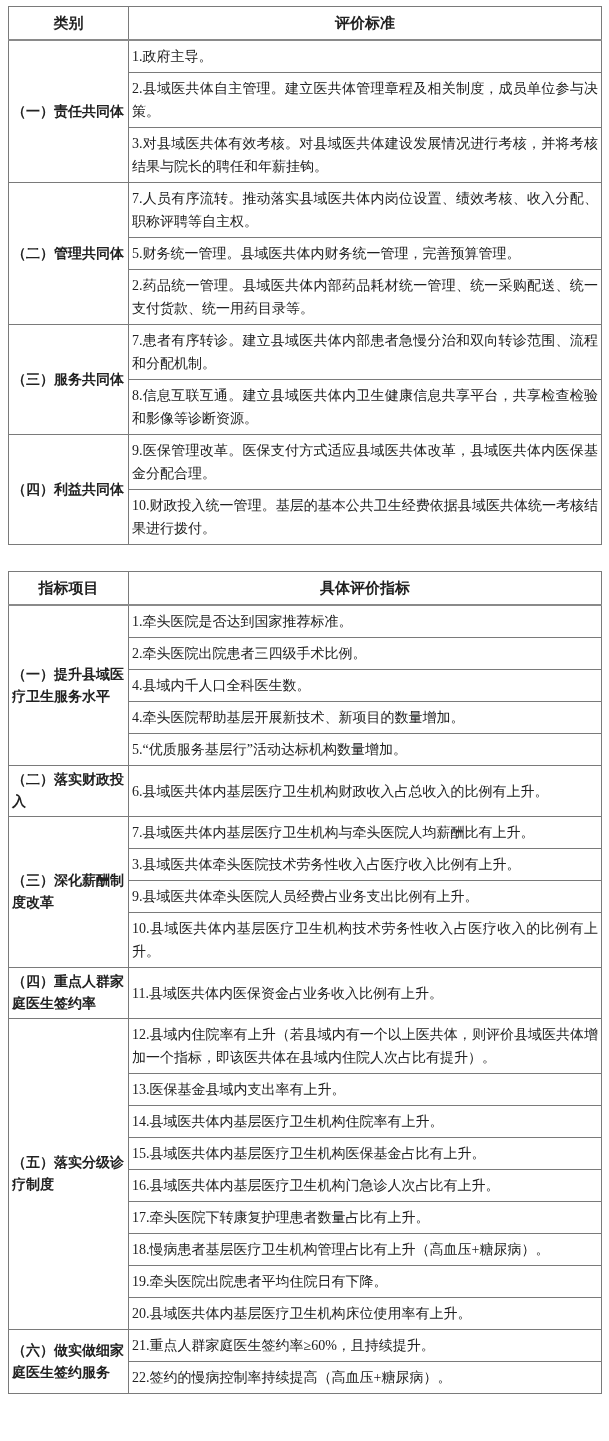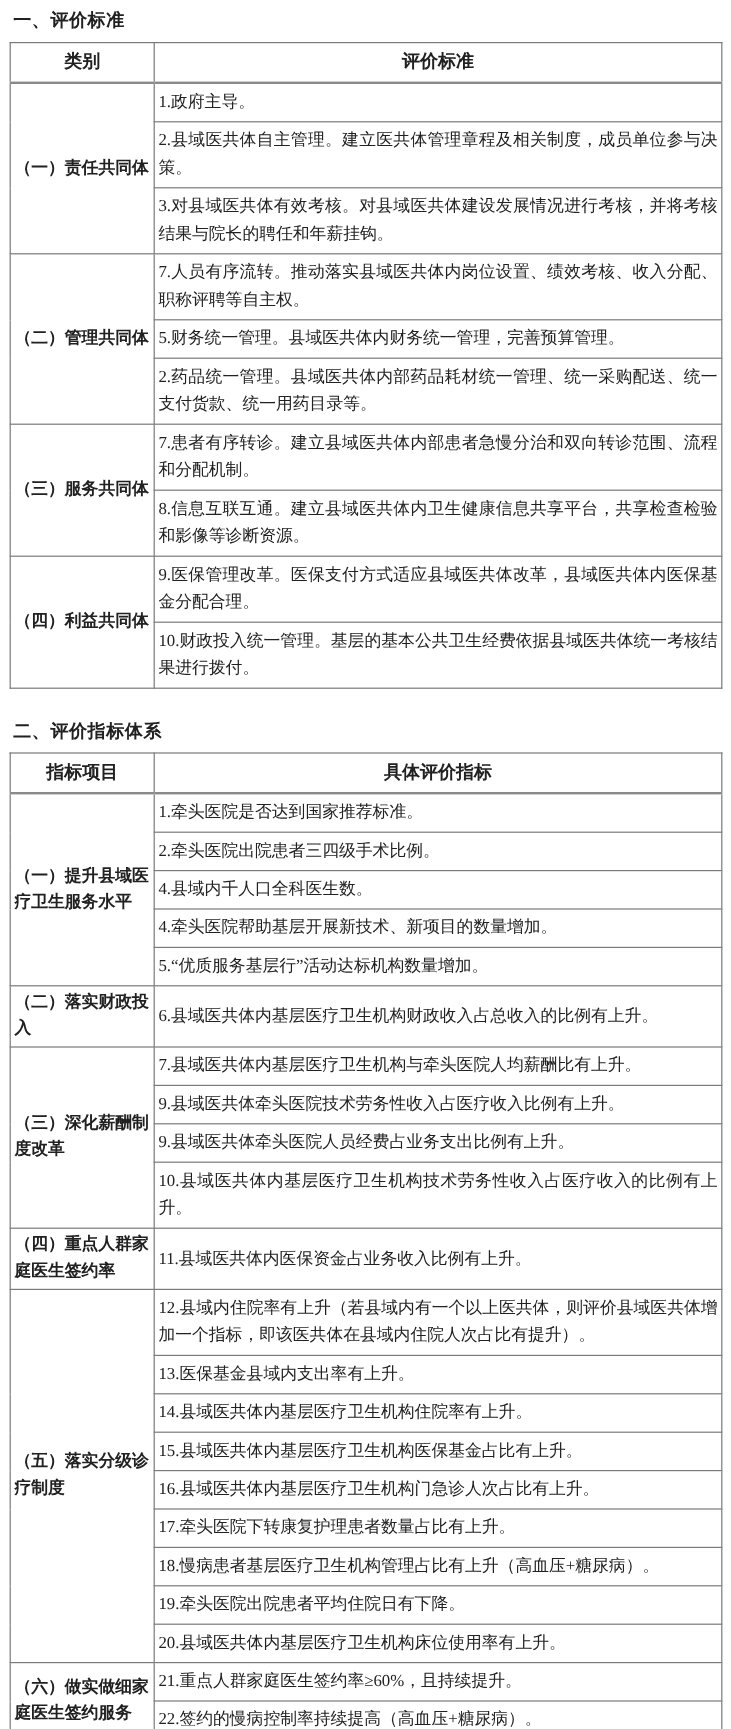--- a/index.html
+++ b/index.html
@@ -61,21 +61,20 @@
     padding: 4px 3px 4px 3px;
     border-radius: 16px;
   }
 </style>
 </head>
 <body>
 
 <div class="page">
 
   <section class="section-1">
-    <h2 class="sec-title">一、评价标准</h2>
     <table class="doc-table">
         <colgroup>
           <col class="c1">
           <col class="c2">
         </colgroup>
         <thead>
           <tr>
             <th>类别</th>
             <th>评价标准</th>
           </tr>
@@ -113,21 +112,20 @@
             <td class="item">9.医保管理改革。医保支付方式适应县域医共体改革，县域医共体内医保基金分配合理。</td>
           </tr>
           <tr>
             <td class="item">10.财政投入统一管理。基层的基本公共卫生经费依据县域医共体统一考核结果进行拨付。</td>
           </tr>
         </tbody>
       </table>
   </section>
 
   <section class="section-2">
-    <h2 class="sec-title">二、评价指标体系</h2>
     <table class="doc-table">
         <colgroup>
           <col class="c1">
           <col class="c2">
         </colgroup>
         <thead>
           <tr>
             <th>指标项目</th>
             <th>具体评价指标</th>
           </tr>
@@ -151,21 +149,21 @@
           </tr>
           <tr>
             <td class="cat" rowspan="1">（二）落实财政投入</td>
             <td class="item">6.县域医共体内基层医疗卫生机构财政收入占总收入的比例有上升。</td>
           </tr>
           <tr>
             <td class="cat" rowspan="4">（三）深化薪酬制度改革</td>
             <td class="item">7.县域医共体内基层医疗卫生机构与牵头医院人均薪酬比有上升。</td>
           </tr>
           <tr>
-            <td class="item">9.县域医共体牵头医院技术劳务性收入占医疗收入比例有上升。</td>
+            <td class="item">3.县域医共体牵头医院技术劳务性收入占医疗收入比例有上升。</td>
           </tr>
           <tr>
             <td class="item">9.县域医共体牵头医院人员经费占业务支出比例有上升。</td>
           </tr>
           <tr>
             <td class="item">10.县域医共体内基层医疗卫生机构技术劳务性收入占医疗收入的比例有上升。</td>
           </tr>
           <tr>
             <td class="cat" rowspan="1">（四）重点人群家庭医生签约率</td>
             <td class="item">11.县域医共体内医保资金占业务收入比例有上升。</td>

